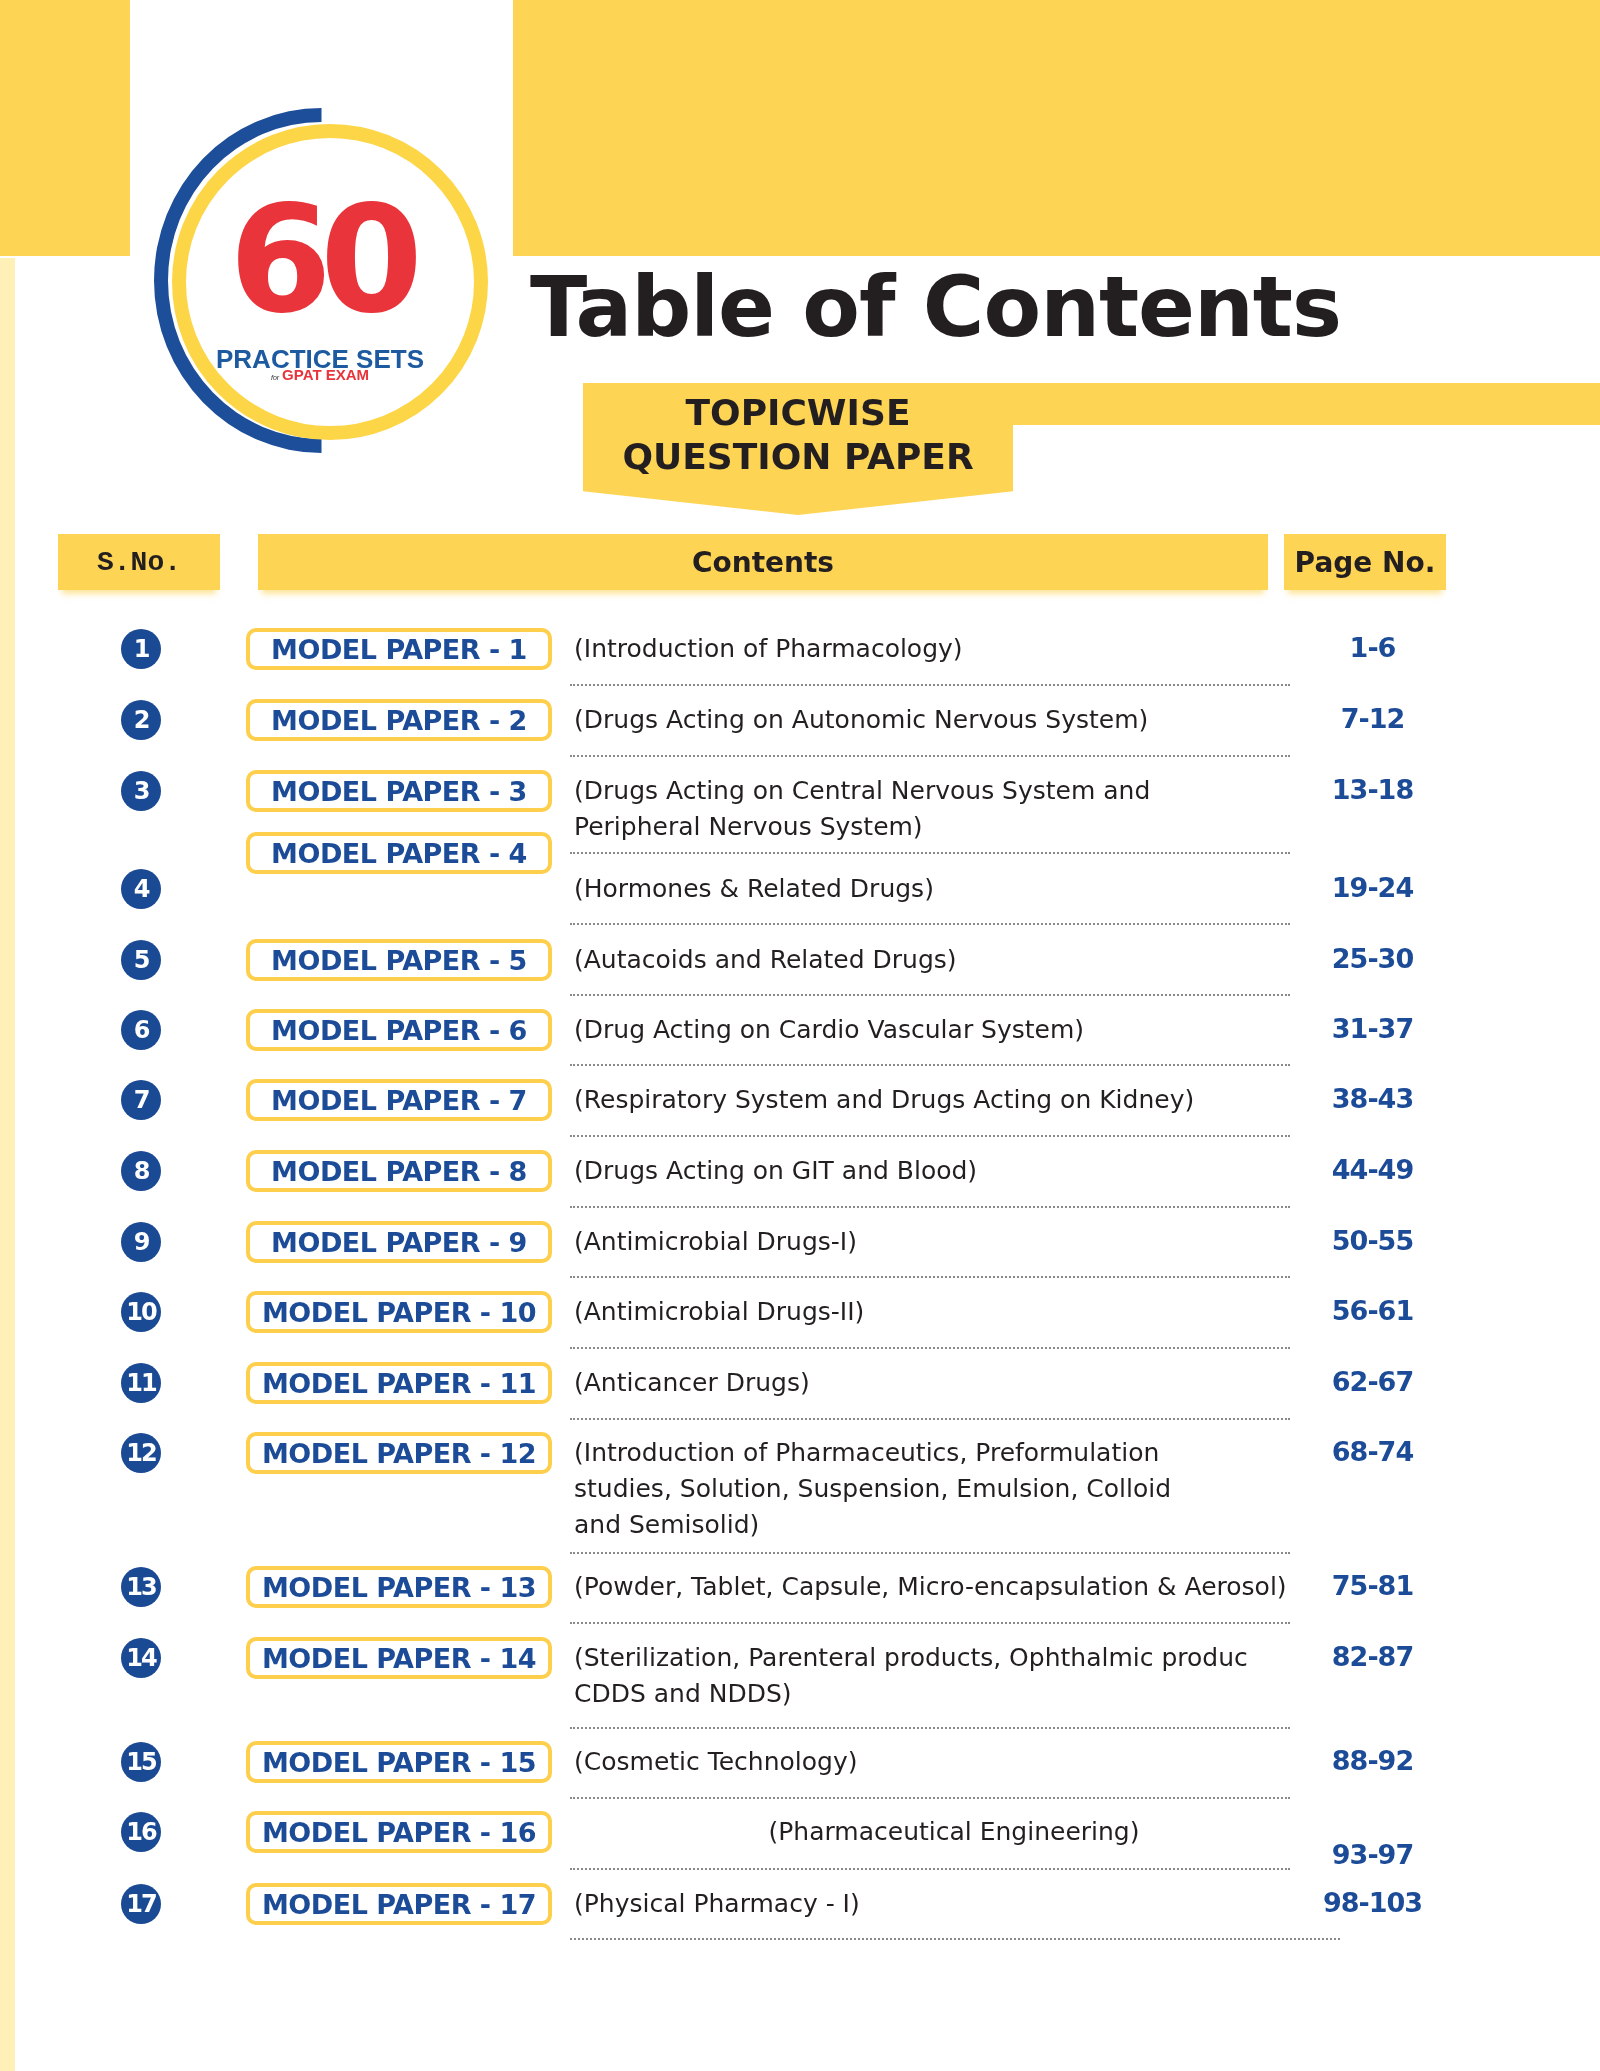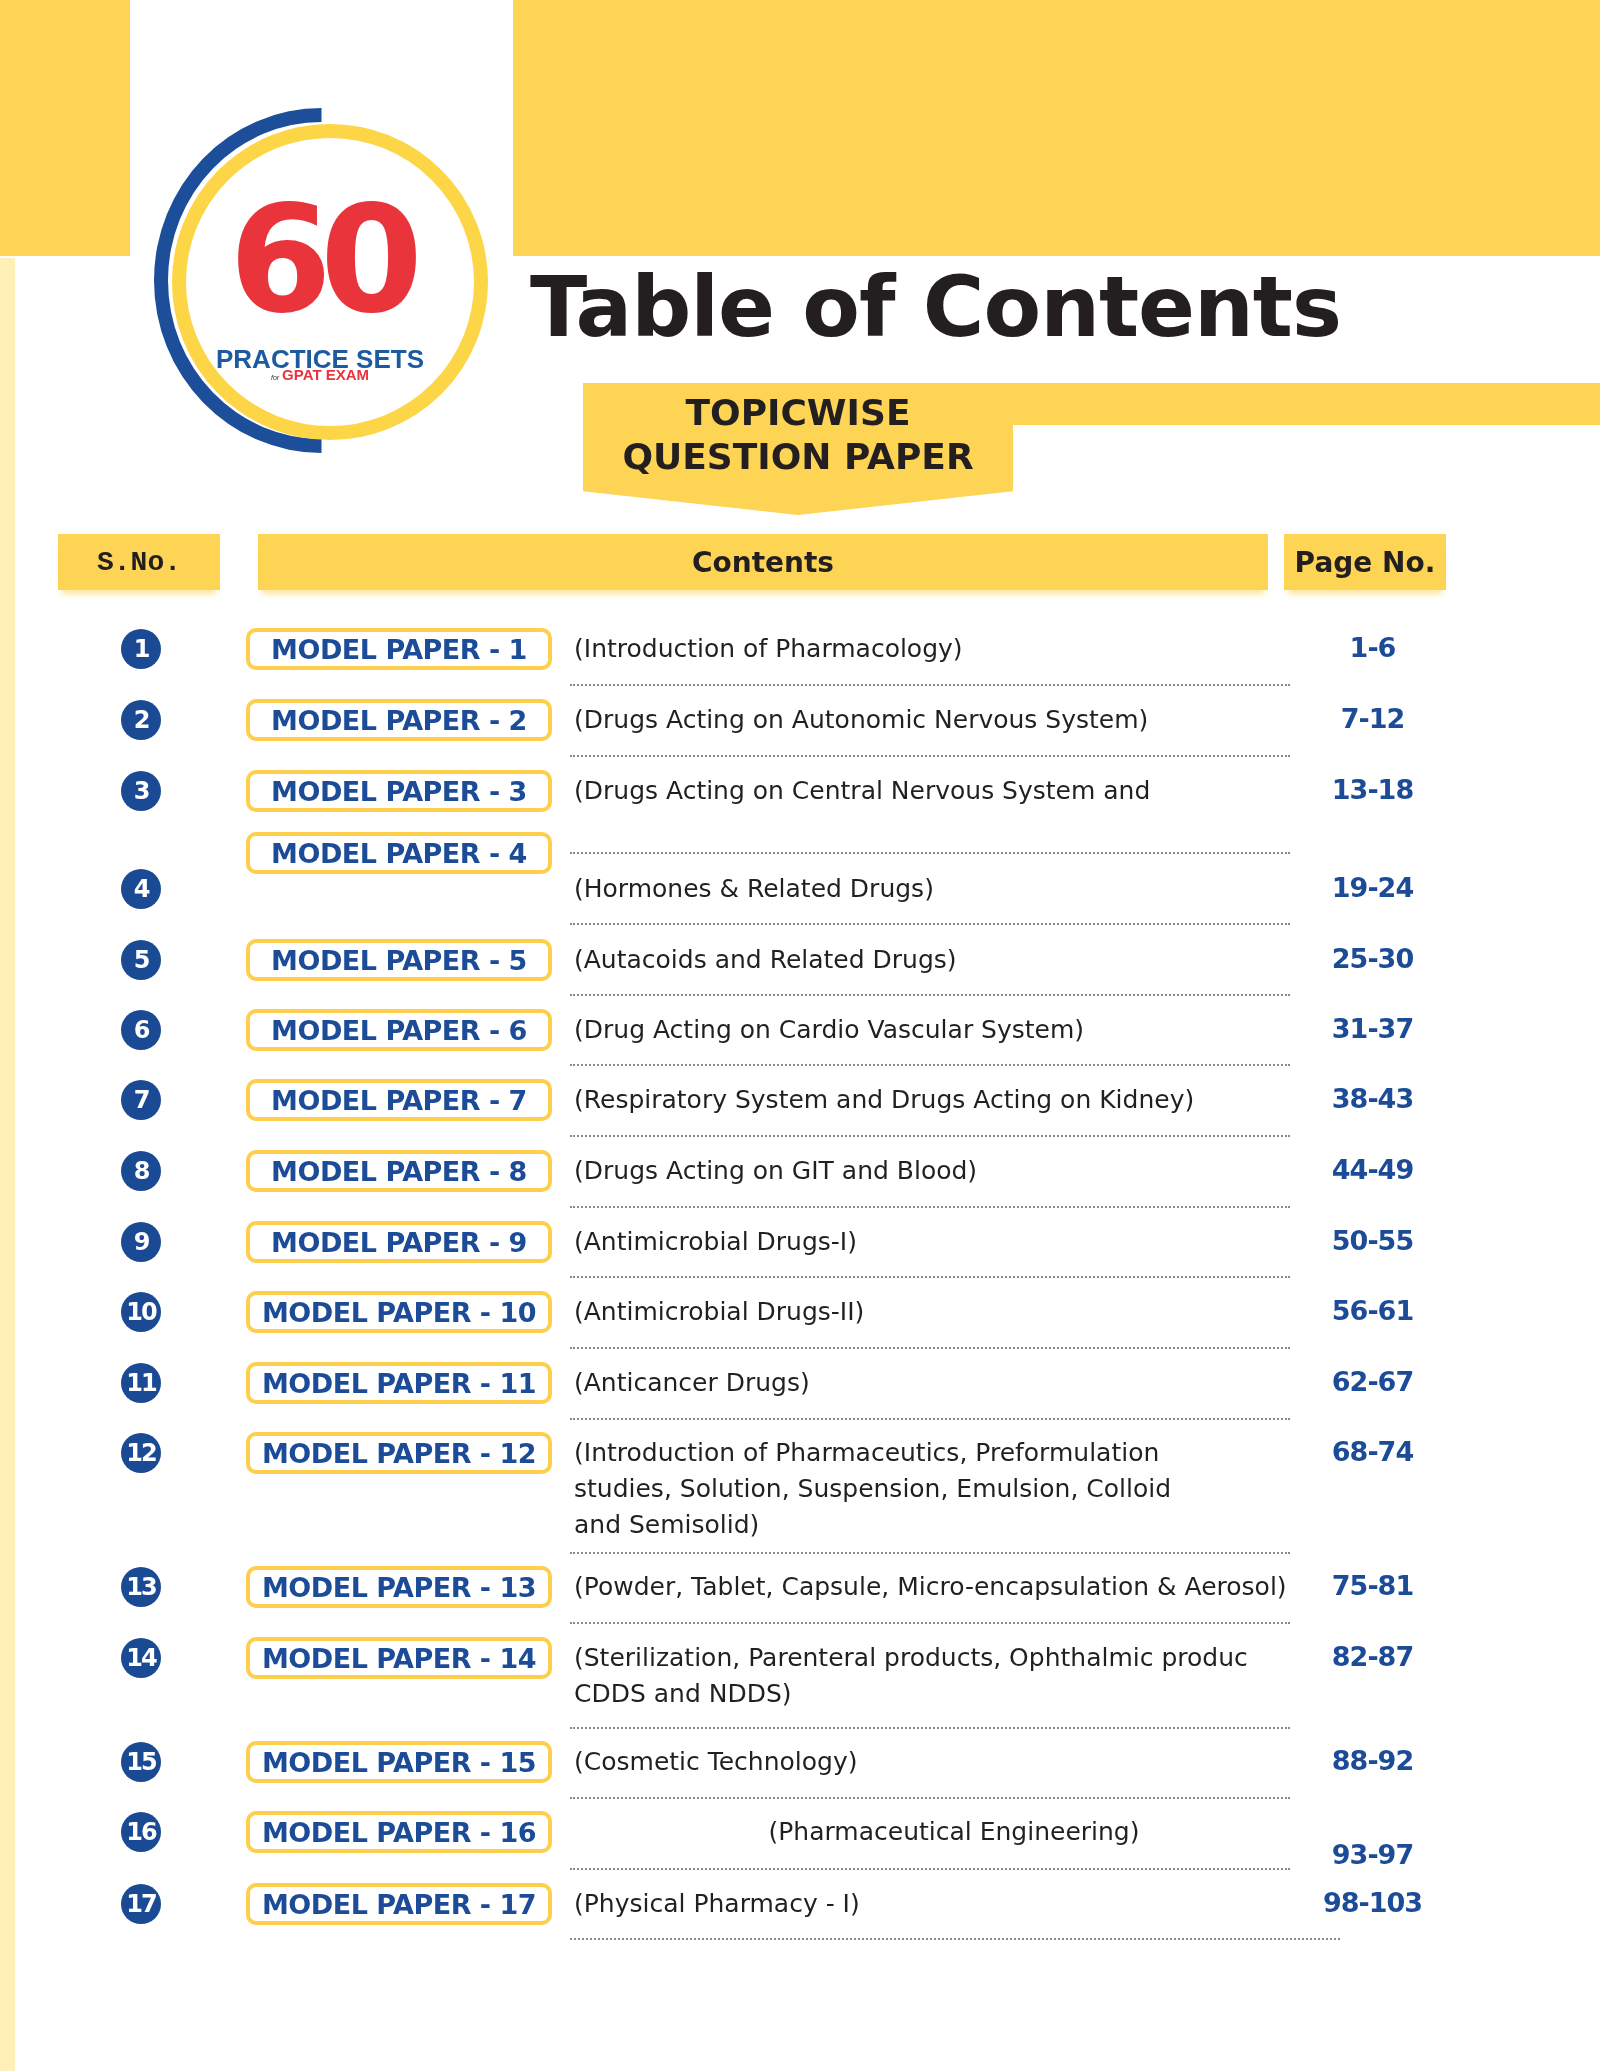--- a/index.html
+++ b/index.html
@@ -82,20 +82,21 @@
         <div>(Drugs Acting on Autonomic Nervous System)</div>
       </div>
       <div class="pg" style="top: 703px;">7-12</div>
       <div class="dots" style="top: 755px;"></div>
     </div>
     <div>
       <div class="num" style="top: 771px;">3</div>
       <div class="pill" style="top: 770px;">MODEL PAPER - 3</div>
       <div class="desc" style="top: 773px;">
         <div>(Drugs Acting on Central Nervous System and</div>
+        <div>Peripheral Nervous System)</div>
       </div>
       <div class="pg" style="top: 774px;">13-18</div>
       <div class="dots" style="top: 852px;"></div>
     </div>
     <div>
       <div class="num" style="top: 869px;">4</div>
       <div class="pill" style="top: 832px;">MODEL PAPER - 4</div>
       <div class="desc" style="top: 871px;">
         <div>(Hormones &amp; Related Drugs)</div>
       </div>

